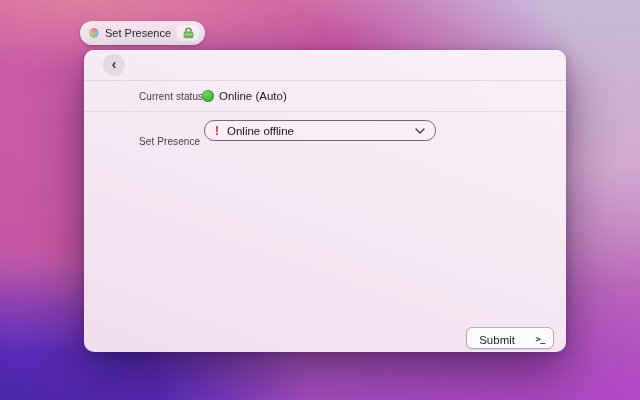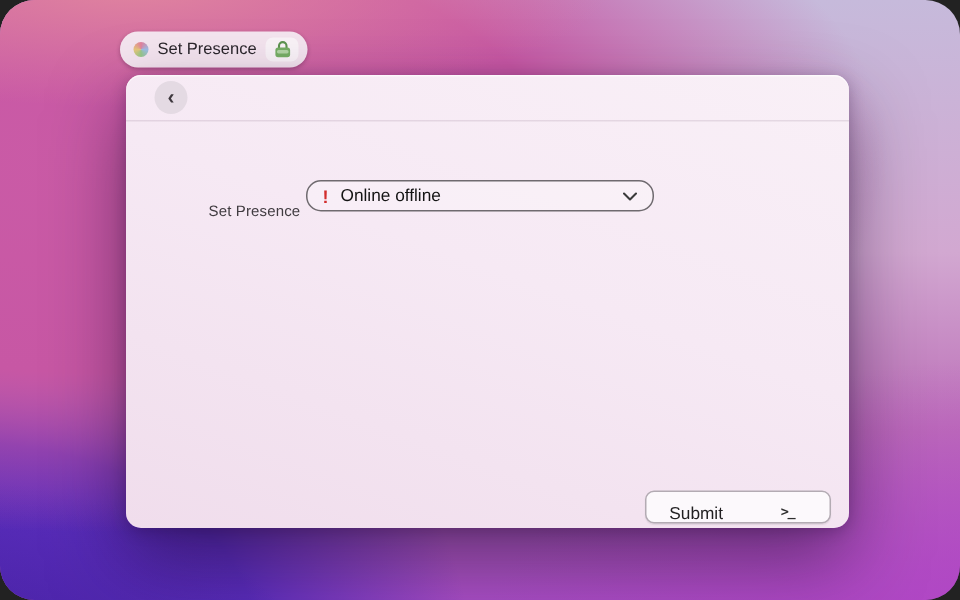--- a/index.html
+++ b/index.html
@@ -1,20 +1,19 @@
 <!DOCTYPE html>
 <html style="--status-online: #3fb136; --warning-red: #d22d2d; --lock-green: #76ae64;"><head>
 <meta charset="utf-8">
 <style>
   html,body{margin:0;padding:0;background:#222;}
   *{box-sizing:border-box;}
   .screen{
     position:relative;width:640px;height:400px;overflow:hidden;
     font-family:"Liberation Sans","DejaVu Sans",sans-serif;
-    border-radius:23px;
     -webkit-font-smoothing:antialiased;
   }
   
   .wallpaper{
     position:absolute;inset:0;
     background:
       radial-gradient(55% 22% at 14% -2%, #e0849f 0%, rgba(224,132,159,0) 90%),
       radial-gradient(125% 95% at 10% 26%, #ca5ba6 0%, #c757a4 38%, rgba(199,87,164,0) 66%),
       radial-gradient(60% 55% at -8% 118%, #3e1b96 0%, rgba(62,27,150,0) 70%),
       radial-gradient(80% 85% at -4% 106%, #5c2fc0 0%, #5a2dbb 38%, rgba(90,45,187,0) 66%),
@@ -88,21 +87,21 @@
   .warn{color:var(--warning-red,#d22d2d);font-weight:700;font-size:12px;line-height:1;}
   .select .chev{margin-left:auto;display:flex;align-items:center;}
   
   .split-btn{
     position:absolute;right:12px;top:277px;height:22px;
     display:flex;align-items:stretch;
     border:1px solid #b3abb3;border-radius:6px;overflow:hidden;
     background:#fcf9fc;box-shadow:0 1px 1px rgba(0,0,0,.08);
   }
   .split-btn button{
-    border:none;background:transparent;cursor:pointer;padding:0;margin:15px;
+    border:none;background:transparent;cursor:pointer;padding:12px;margin:0;
     font-family:inherit;display:flex;align-items:center;justify-content:center;
   }
   .btn-main{padding:0 12px;font-size:11.5px;font-weight:500;color:#211f21;}
   .btn-term{width:26px;border-left:1px solid #cdc5cd;}
   .btn-term span{
     font-family:"DejaVu Sans Mono",monospace;font-size:9px;font-weight:700;
     color:#2e2e2e;letter-spacing:-1px;transform:translateY(-1px);
   }
 </style>
 </head>
@@ -125,20 +124,27 @@
   </div>
 
   <div class="window">
 
     <div class="window-header">
       <button class="back-btn">
         <span>‹</span>
       </button>
     </div>
 
+    <div class="row-status">
+      <span class="row-label">Current status</span>
+      <span class="status-group">
+        <span class="status-dot"></span>
+        <span>Online (Auto)</span>
+      </span>
+    </div>
 
     <div class="row-select">
       <span class="row-label">Set Presence</span>
       <div class="select">
         <span class="warn">!</span>
         <span>Online offline</span>
         <span class="chev">
           <svg width="10" height="6" viewBox="0 0 10 6" aria-hidden="true">
             <path d="M1 1 L5 5 L9 1" fill="none" stroke="#3a3a3a" stroke-width="1.4" stroke-linecap="round" stroke-linejoin="round"></path>
           </svg>

